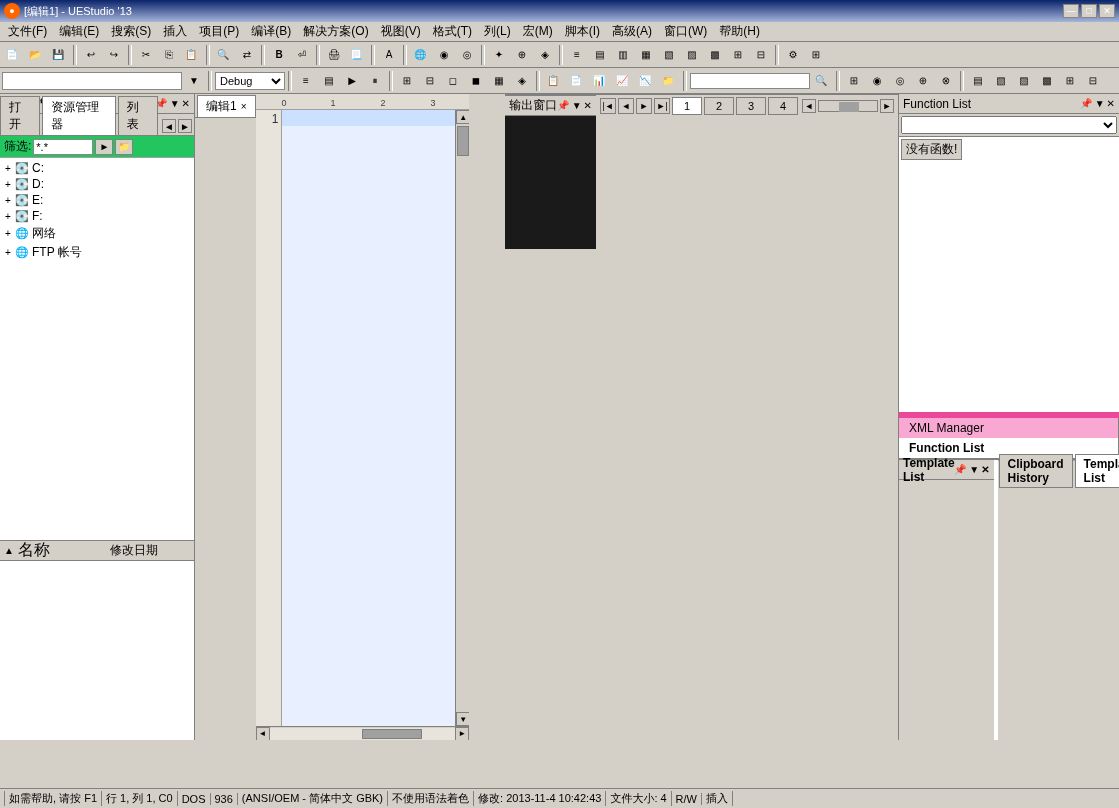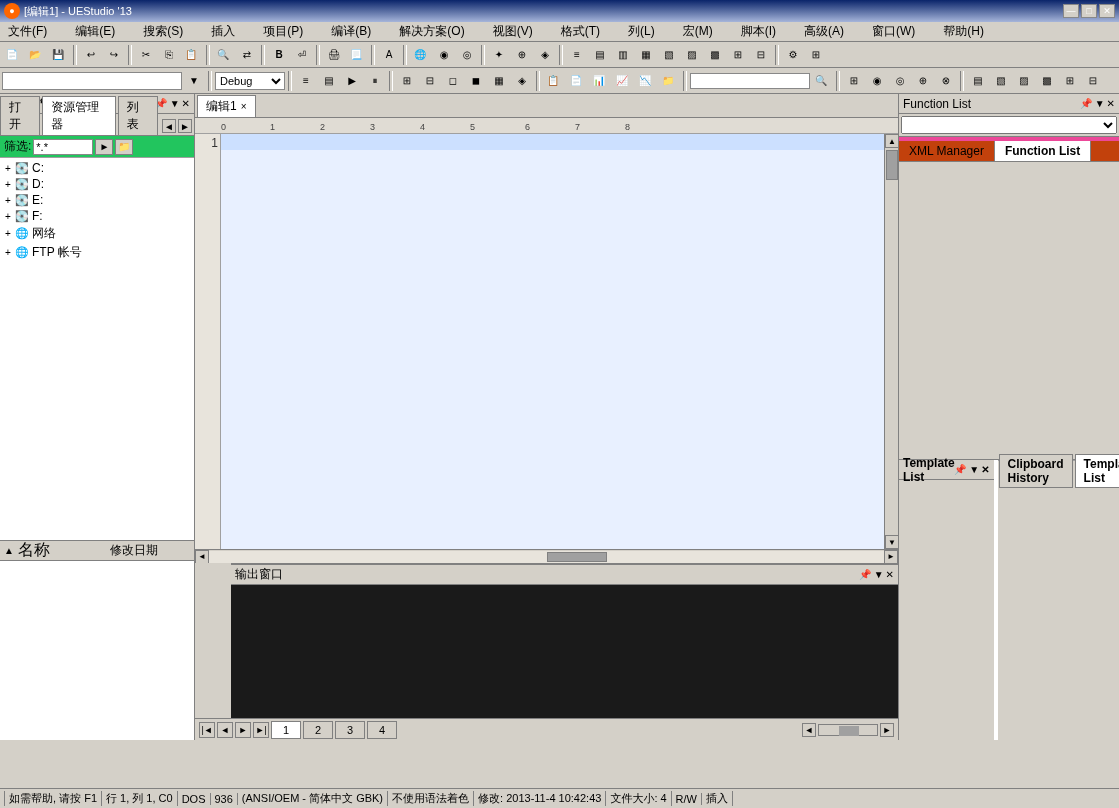--- a/index.html
+++ b/index.html
@@ -22,21 +22,21 @@
     .title-btn { width: 16px; height: 14px; background: #d4d0c8; border: 1px solid #888; font-size: 9px; display: flex; align-items: center; justify-content: center; cursor: pointer; }
 
     
     .menu-bar {
       height: 20px;
       background: #d4d0c8;
       border-bottom: 1px solid #808080;
       display: flex;
       align-items: center;
       padding: 0 2px;
-      gap: 16px;
+      gap: 0;
     }
     .menu-item {
       padding: 2px 6px;
       font-size: 12px;
       cursor: pointer;
       white-space: nowrap;
     }
 
     
     .toolbar-row {
@@ -139,21 +139,21 @@
     .right-panel {
       width: 221px;
       background: #d4d0c8;
       border-left: 1px solid #808080;
       display: flex;
       flex-direction: column;
     }
     .right-panel-top { flex: 1; display: flex; flex-direction: column; border-bottom: 1px solid #808080; }
     .function-list-area { flex: 1; background: white; padding: 2px; overflow: auto; }
     .no-function-badge { display: inline-block; background: #d4d0c8; border: 1px solid #808080; padding: 1px 4px; font-size: 12px; }
-    .right-tabs { display: flex; background: #c2410c; border-top: 4px solid #ec4899; border-bottom: 1px solid #808080; }
+    .right-tabs { display: flex; background: #f9a8d4; border-top: 6px solid #ec4899; border-bottom: 1px solid #808080; flex-direction: column; }
     .right-tab { padding: 3px 10px; font-size: 12px; cursor: pointer; border-right: 1px solid #808080; }
     .right-tab.active { background: white; font-weight: bold; }
 
     
     .template-list-panel { height: 280px; display: flex; flex-direction: row; font-weight: bold; }
     .template-header { height: 20px; background: #d4d0c8; border-bottom: 1px solid #808080; display: flex; align-items: center; justify-content: space-between; padding: 0 4px; }
     .template-content { flex: 1; background: white; overflow: auto; padding: 2px; }
     .template-item { display: flex; align-items: center; padding: 1px 2px; gap: 2px; font-size: 12px; }
     .checkbox-icon { width: 12px; height: 12px; border: 1px solid #808080; display: inline-block; background: white; }
 
@@ -189,21 +189,21 @@
 
     
     .addr-input { height: 18px; width: 180px; border: 1px solid #888; background: white; font-size: 11px; padding: 0 2px; }
 
     .flex-spacer { flex: 1; }
 
     
     .content-area { display: flex; flex: 1; overflow: hidden; }
 
     
-    .editor-and-output { display: flex; flex-direction: column; flex: 1; overflow: hidden; }
+    .editor-and-output { display: flex; flex-direction: row; flex: 1; overflow: hidden; }
 
     .ruler-container { height: 16px; background: #e0dcd4; border-bottom: 1px solid #a0a0a0; position: relative; overflow: hidden; padding-left: 26px; display: flex; align-items: flex-end; }
     .ruler-num { font-size: 9px; color: #444; position: absolute; bottom: 1px; }
 
   </style>
 </head>
 <body>
 
 <div class="app">
 
@@ -487,20 +487,23 @@
             <span style="font-size:10px;">✕</span>
           </div>
         </div>
 
         <div style="padding:2px; background:#d4d0c8; border-bottom:1px solid #808080;">
           <select style="width:100%; height:18px; font-size:11px;">
             <option></option>
           </select>
         </div>
 
+        <div class="function-list-area" style="flex:1;">
+          <span class="no-function-badge">没有函数!</span>
+        </div>
 
         <div class="right-tabs">
           <div class="right-tab">XML Manager</div>
           <div class="right-tab active">Function List</div>
         </div>
       </div>
 
       <div class="template-list-panel">
         <div class="template-header">
           <span>Template List</span>

